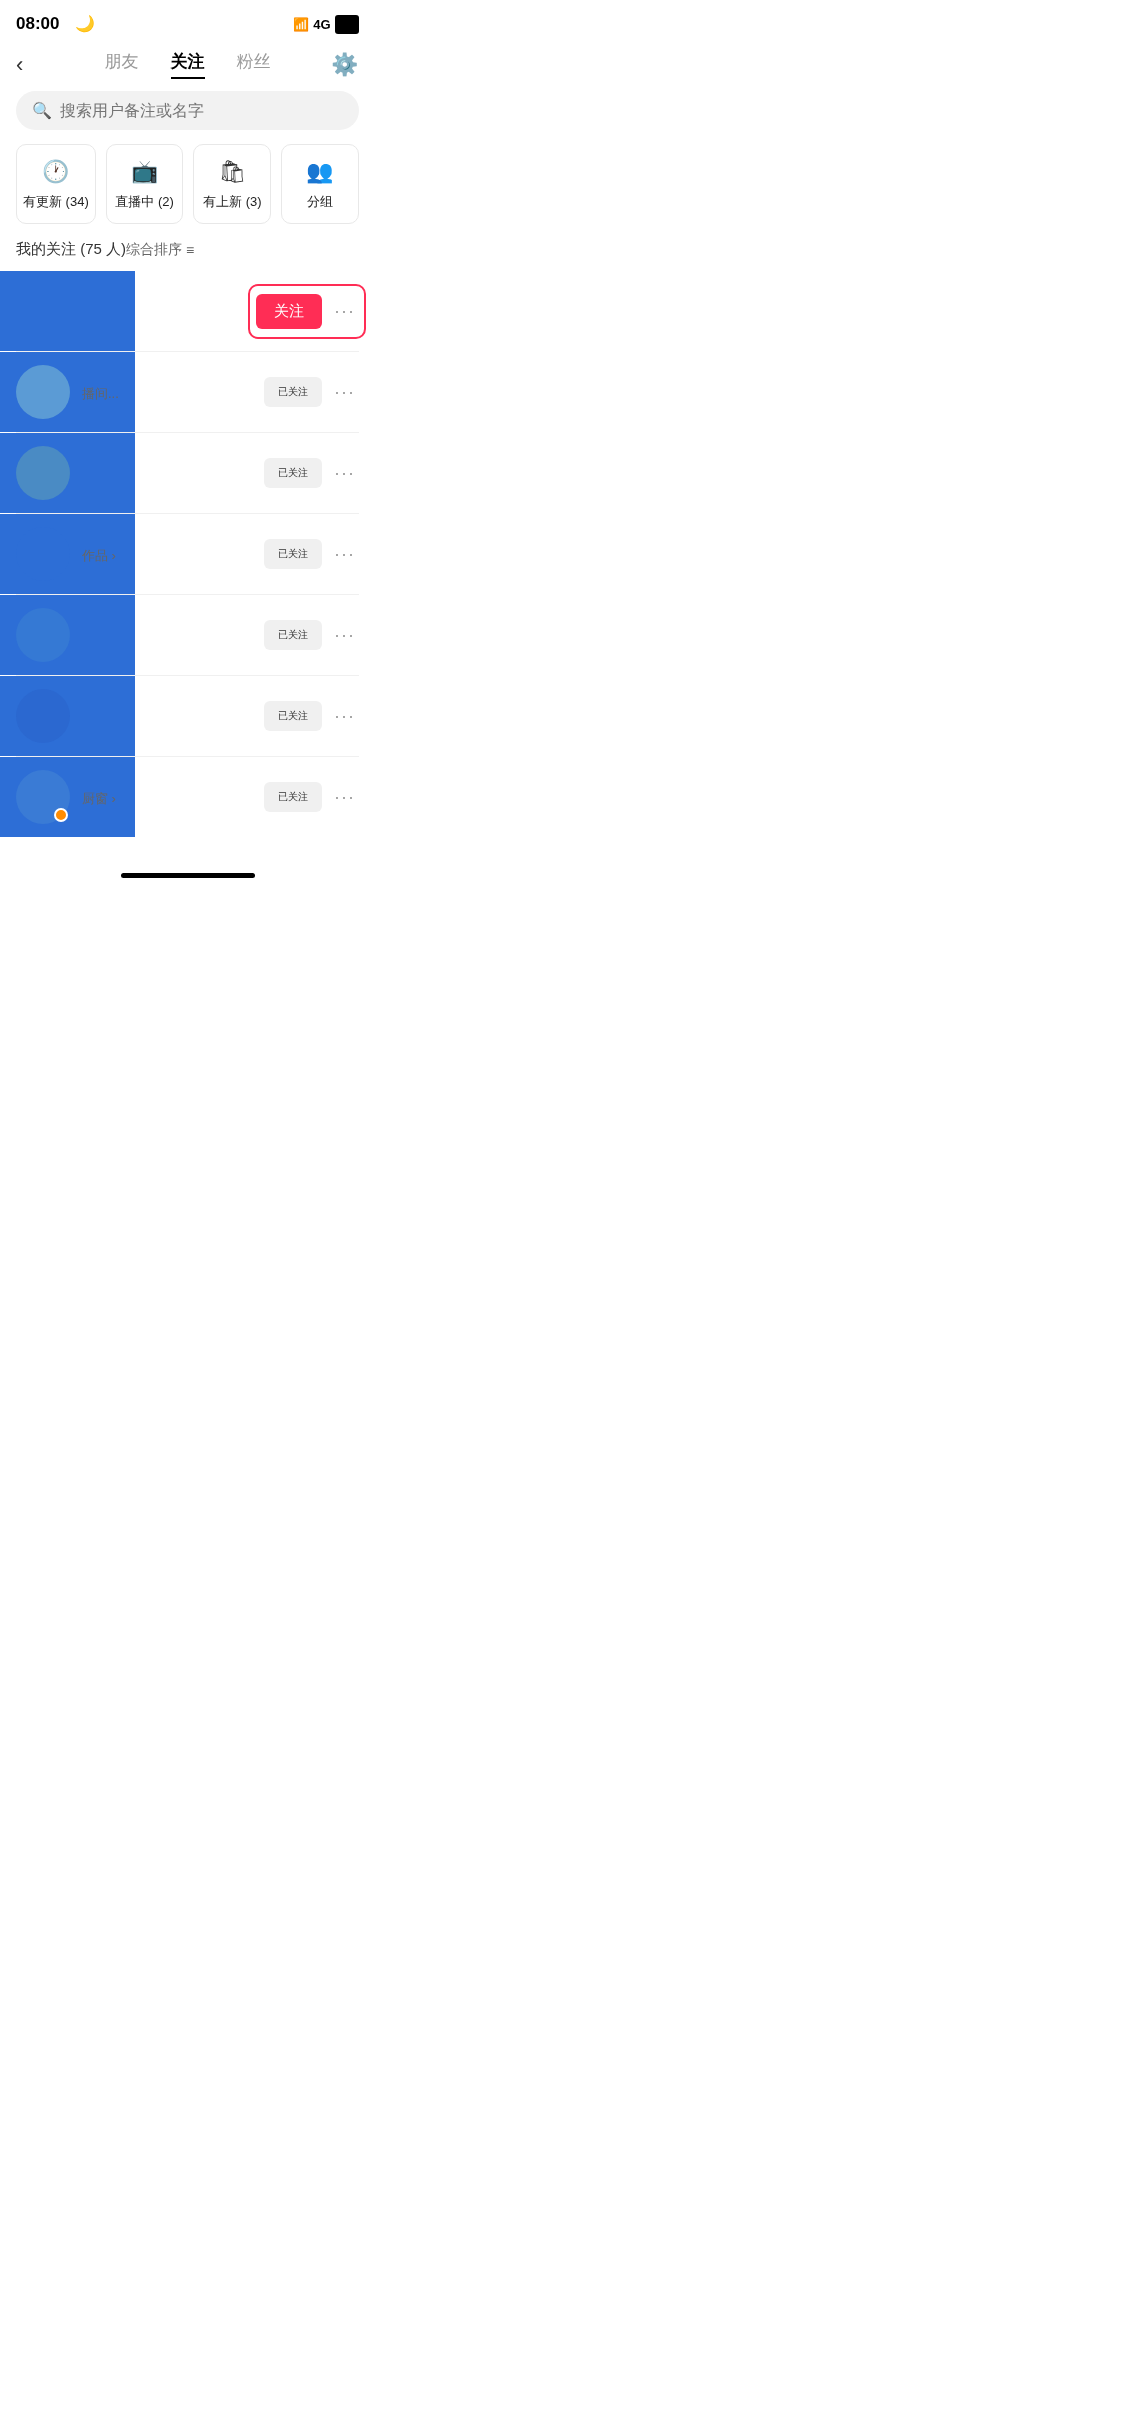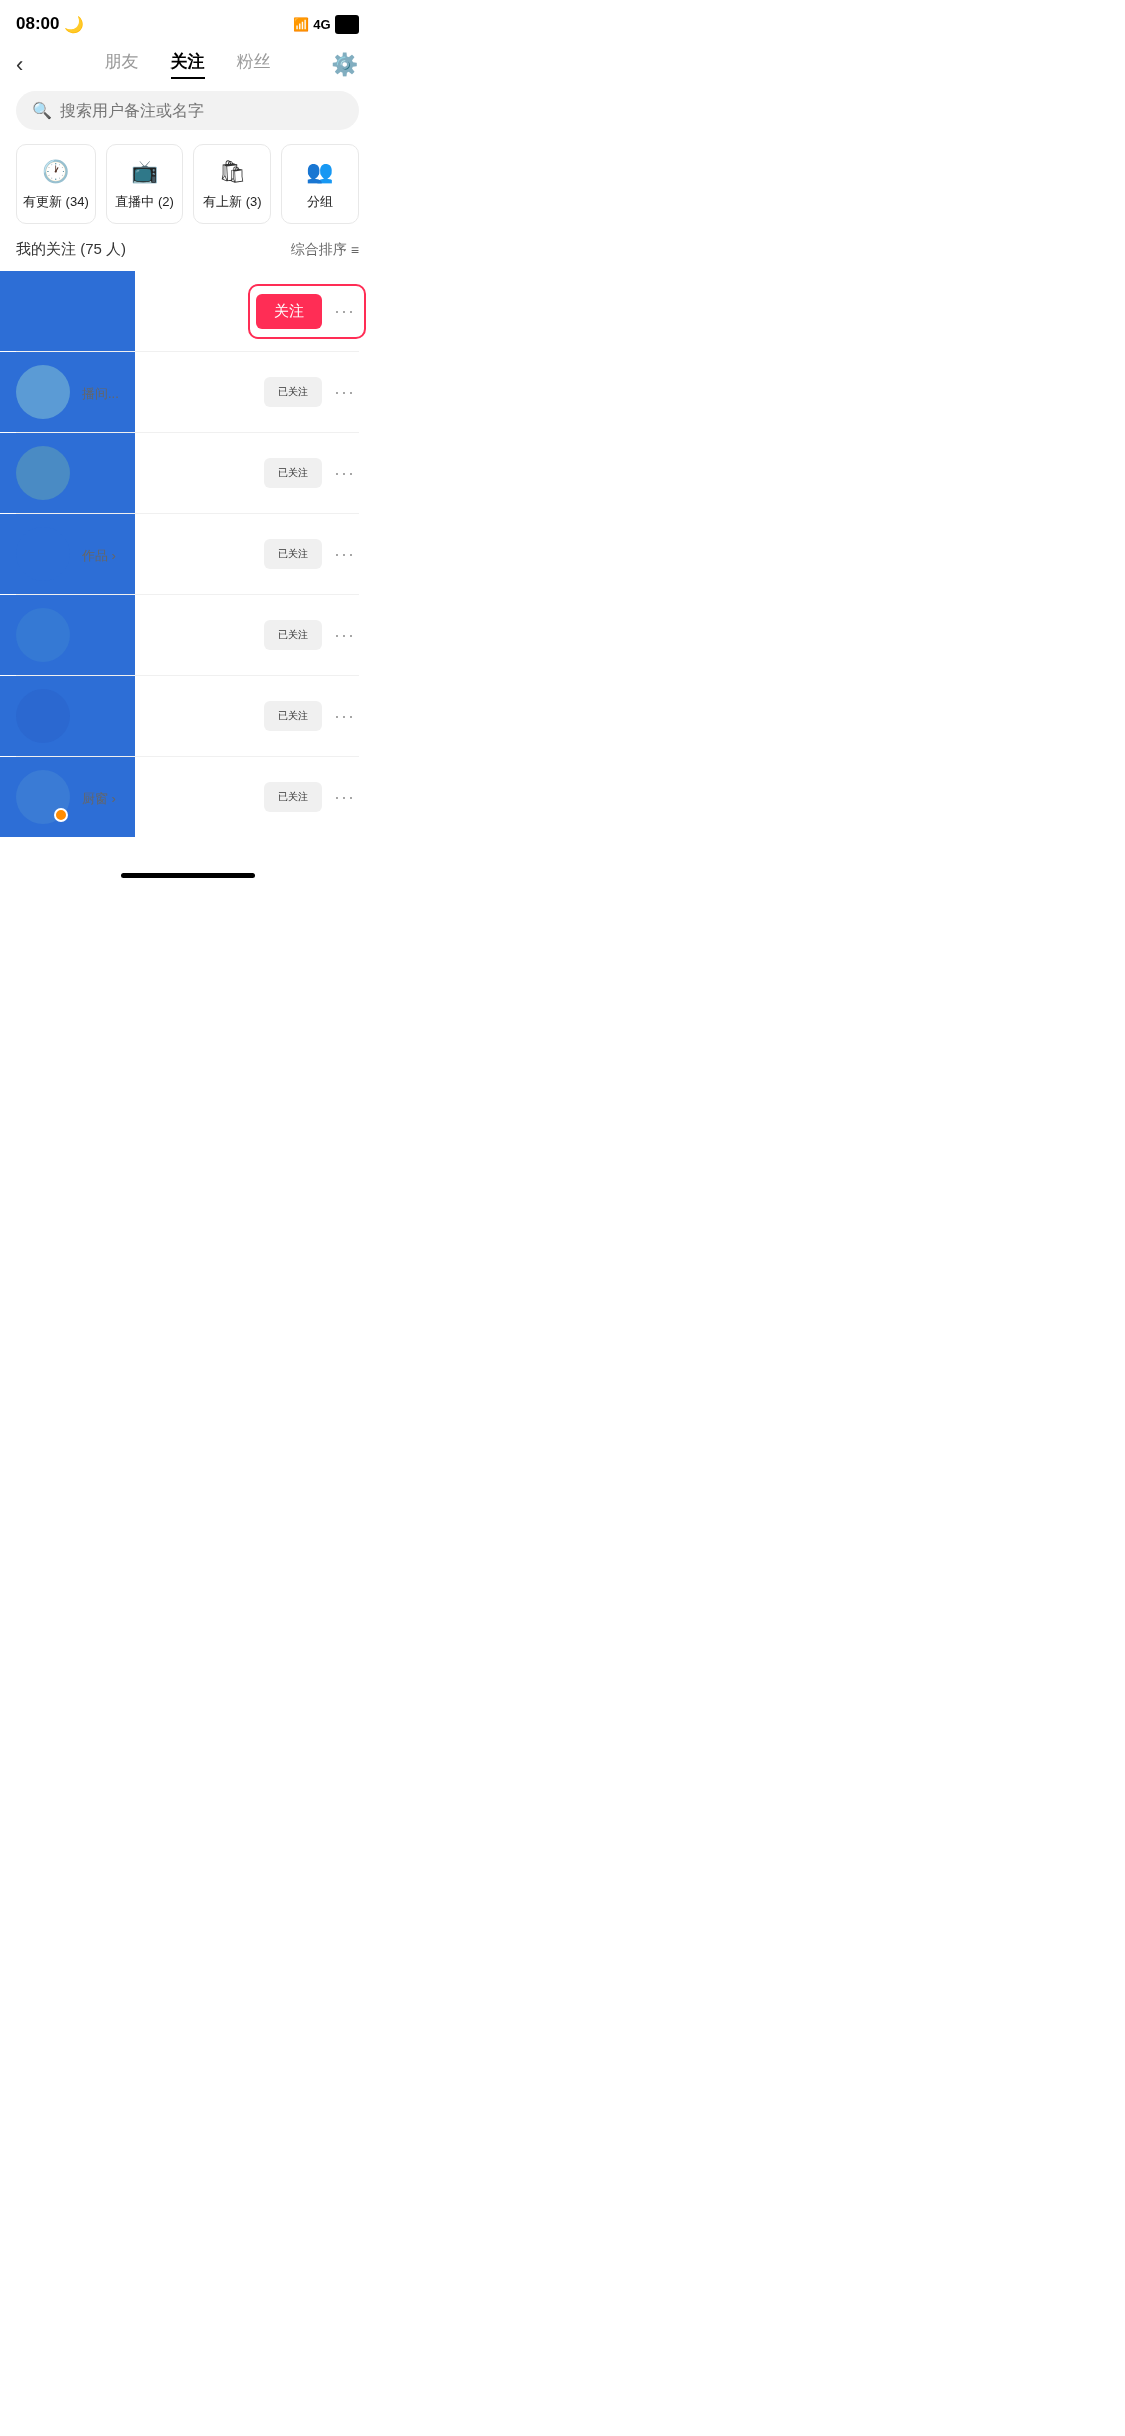--- a/index.html
+++ b/index.html
@@ -130,21 +130,20 @@
     }
     .filter-card-label {
       font-size: 13px;
       color: #222;
       white-space: nowrap;
     }
 
     
     .section-header {
       display: flex;
-      justify-content: space-between;
       align-items: center;
       padding: 0 16px 12px;
     }
     .section-title {
       font-size: 15px;
       color: #333;
     }
     .section-sort {
       font-size: 14px;
       color: #666;
@@ -263,21 +262,21 @@
 
     
     .first-item-wrapper {
       position: relative;
     }
   </style>
 </head>
 <body>
 
 <div class="status-bar">
-  <div style="display:flex;align-items:center;gap:5px;">
+  <div style="display:flex;gap:16px;">
     <span class="status-time">08:00</span>
     <span class="moon">🌙</span>
   </div>
   <div class="status-icons">
     <span>📶</span>
     <span>4G</span>
     <span class="battery-box">95</span>
   </div>
 </div>
 

